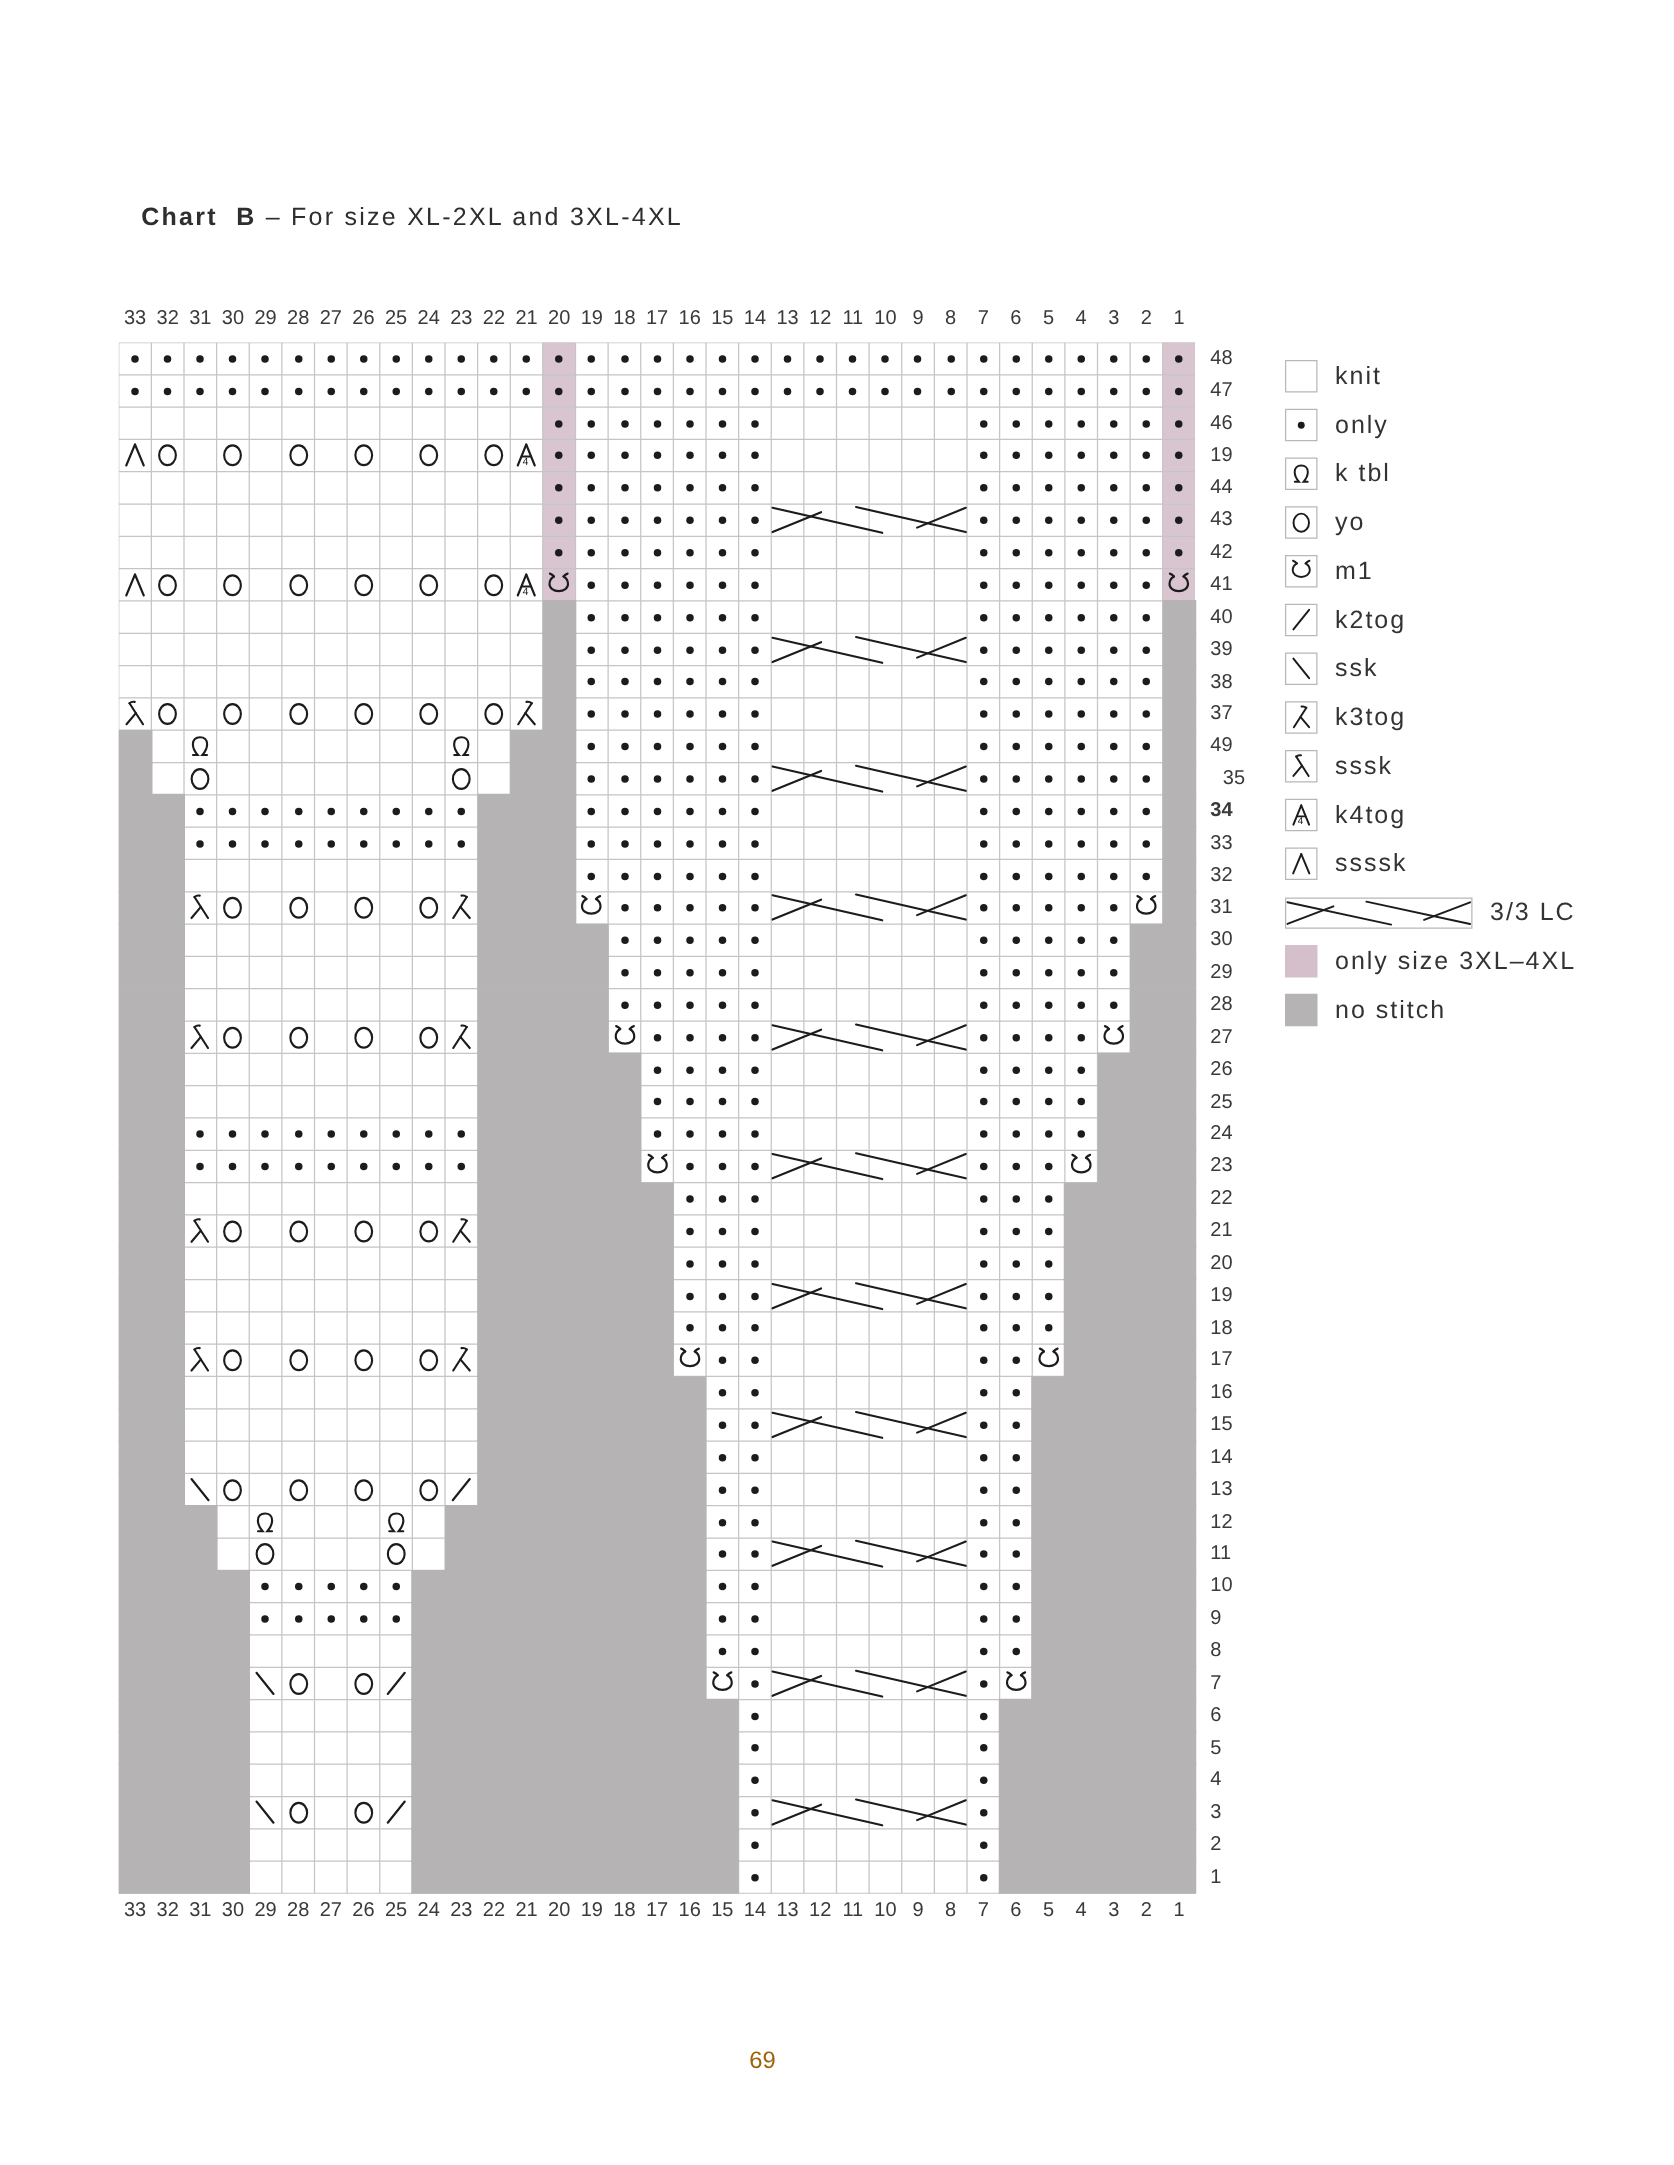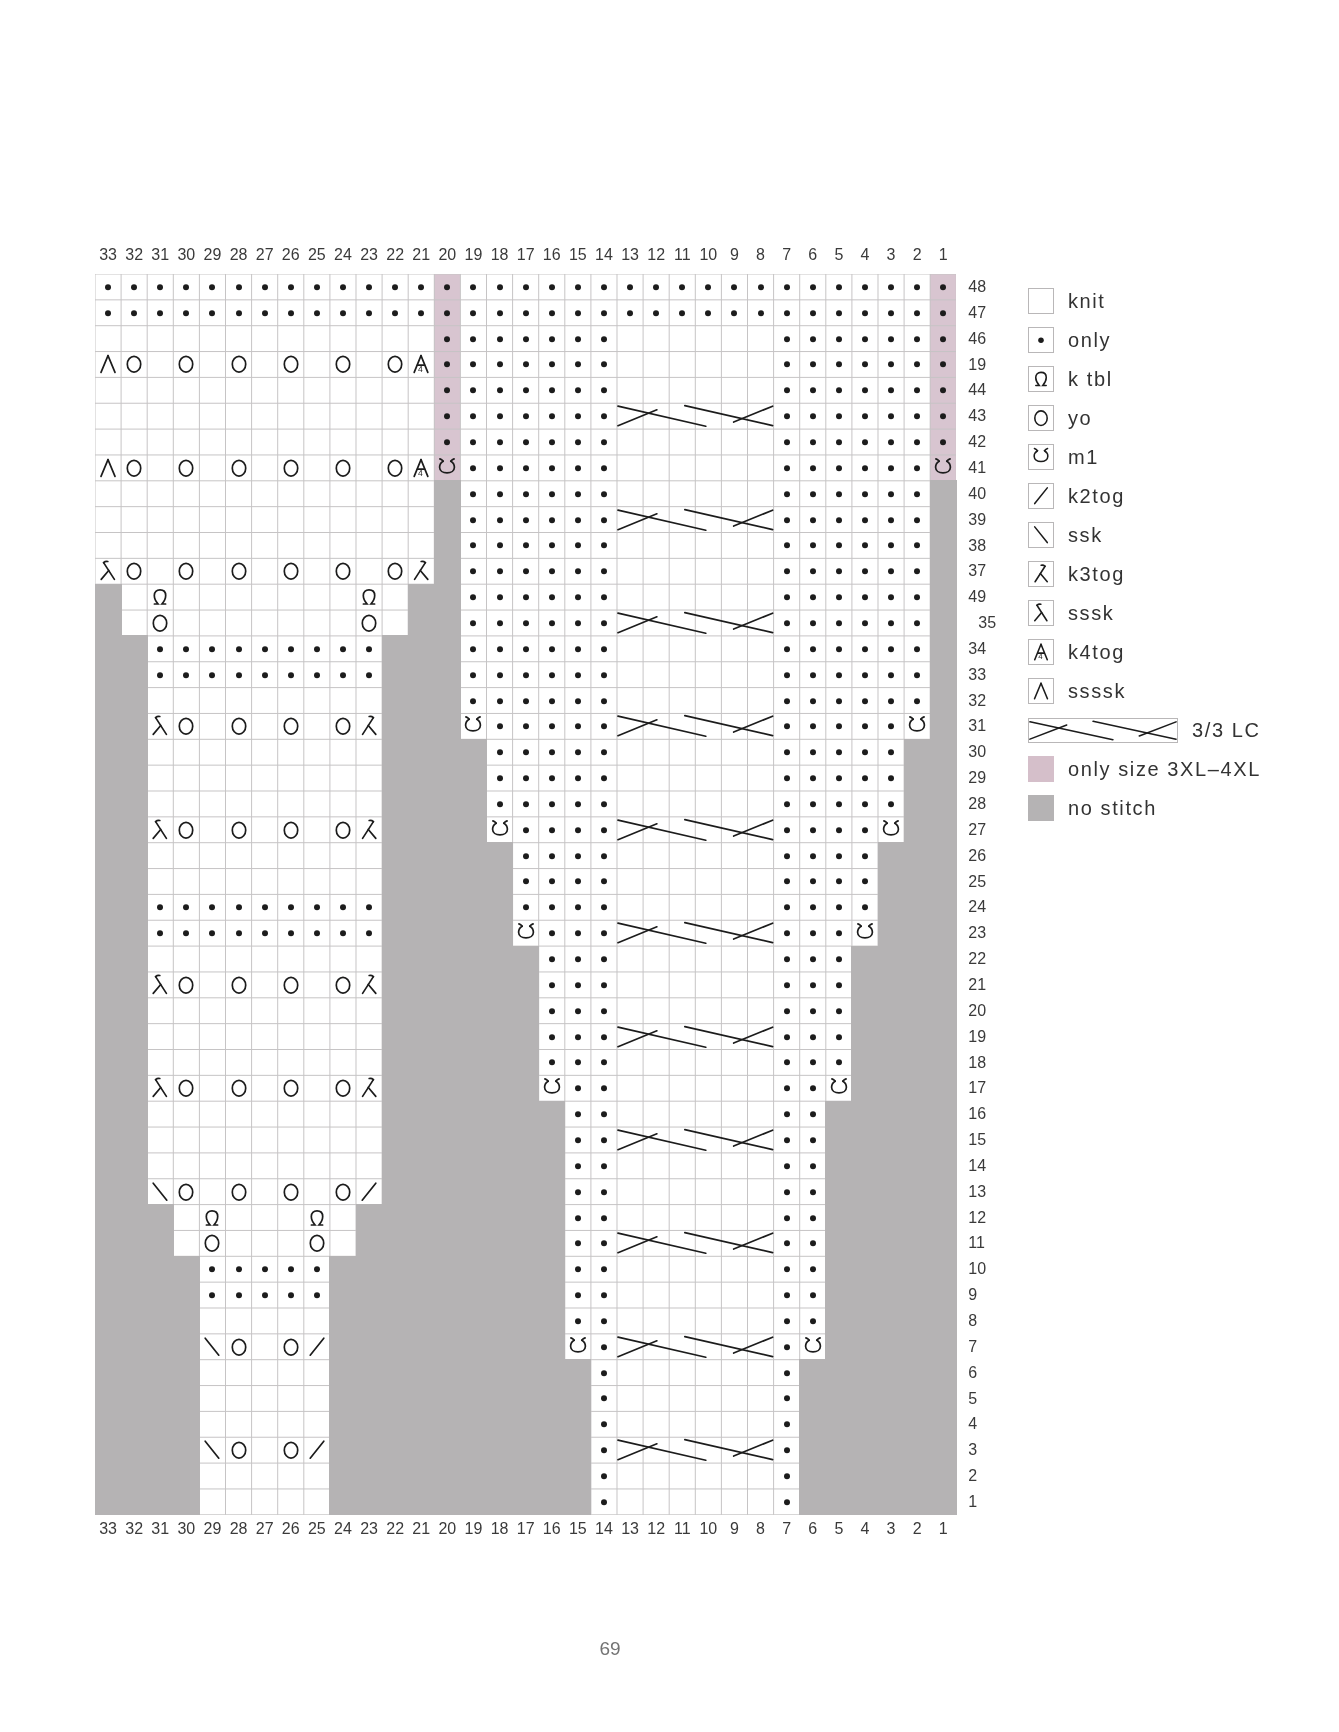--- a/index.html
+++ b/index.html
@@ -14,26 +14,27 @@
   .collab{position:absolute;width:27px;text-align:center;font-size:16px;color:#3a3a3a;}
   .rowlab{position:absolute;font-size:16px;color:#3a3a3a;text-align:left;}
   #legend{position:absolute;left:1028px;top:252px;margin-top:36px;}
   .litem{display:flex;align-items:center;height:26px;margin-bottom:13px;}
   .libox{width:26px;height:26px;border:1px solid #b9b7b8;background:#fff;box-sizing:border-box;
          display:flex;align-items:center;justify-content:center;flex:0 0 auto;}
   .liwide{width:150px;height:25px;border:1px solid #b9b7b8;background:#fff;box-sizing:border-box;flex:0 0 auto;}
   .liswatch{width:26px;height:26px;flex:0 0 auto;}
   .lilab{margin-left:14px;font-size:20px;letter-spacing:1.6px;color:#333;white-space:nowrap;}
   .pagenum{position:absolute;left:560px;width:100px;top:1638px;text-align:center;
-           font-size:19px;color:#737373;}
+           font-size:19px;color:#a16207;}
 </style>
 </head>
 <body>
 
 <div class="page">
+  <div class="title"><span class="b">Chart  B</span><span> – For size XL-2XL and 3XL-4XL</span></div>
 
   <div id="grid" style="left: 95px; top: 274px; width: 861.3px; height: 1240.8px;">
       <div class="cellbg" style="left: 0px; top: 0px; width: 861.3px; height: 1240.8px; background: rgb(255, 255, 255);"></div>
       <div class="cellbg" style="left: 339.3px; top: 0px; width: 26.1px; height: 25.85px; background: rgb(216, 197, 208);"></div>
       <div class="cellbg" style="left: 835.2px; top: 0px; width: 26.1px; height: 25.85px; background: rgb(216, 197, 208);"></div>
       <div class="cellbg" style="left: 339.3px; top: 25.85px; width: 26.1px; height: 25.85px; background: rgb(216, 197, 208);"></div>
       <div class="cellbg" style="left: 835.2px; top: 25.85px; width: 26.1px; height: 25.85px; background: rgb(216, 197, 208);"></div>
       <div class="cellbg" style="left: 339.3px; top: 51.7px; width: 26.1px; height: 25.85px; background: rgb(216, 197, 208);"></div>
       <div class="cellbg" style="left: 835.2px; top: 51.7px; width: 26.1px; height: 25.85px; background: rgb(216, 197, 208);"></div>
       <div class="cellbg" style="left: 339.3px; top: 77.55px; width: 26.1px; height: 25.85px; background: rgb(216, 197, 208);"></div>
@@ -2193,21 +2194,21 @@
     <div class="rowlab" style="left: 968.3px; top: 381.4px; width: 30px; height: 25.85px;">44</div>
     <div class="rowlab" style="left: 968.3px; top: 407.25px; width: 30px; height: 25.85px;">43</div>
     <div class="rowlab" style="left: 968.3px; top: 433.1px; width: 30px; height: 25.85px;">42</div>
     <div class="rowlab" style="left: 968.3px; top: 458.95px; width: 30px; height: 25.85px;">41</div>
     <div class="rowlab" style="left: 968.3px; top: 484.8px; width: 30px; height: 25.85px;">40</div>
     <div class="rowlab" style="left: 968.3px; top: 510.65px; width: 30px; height: 25.85px;">39</div>
     <div class="rowlab" style="left: 968.3px; top: 536.5px; width: 30px; height: 25.85px;">38</div>
     <div class="rowlab" style="left: 968.3px; top: 562.35px; width: 30px; height: 25.85px;">37</div>
     <div class="rowlab" style="left: 968.3px; top: 588.2px; width: 30px; height: 25.85px;">49</div>
     <div class="rowlab" style="left: 968.3px; top: 614.05px; width: 30px; height: 25.85px; margin-left: 10px;">35</div>
-    <div class="rowlab" style="left: 968.3px; top: 639.9px; width: 30px; height: 25.85px;">34</div>
+    <div class="rowlab" style="left: 968.3px; top: 639.9px; width: 30px; height: 25.85px; font-weight: bold;">34</div>
     <div class="rowlab" style="left: 968.3px; top: 665.75px; width: 30px; height: 25.85px;">33</div>
     <div class="rowlab" style="left: 968.3px; top: 691.6px; width: 30px; height: 25.85px;">32</div>
     <div class="rowlab" style="left: 968.3px; top: 717.45px; width: 30px; height: 25.85px;">31</div>
     <div class="rowlab" style="left: 968.3px; top: 743.3px; width: 30px; height: 25.85px;">30</div>
     <div class="rowlab" style="left: 968.3px; top: 769.15px; width: 30px; height: 25.85px;">29</div>
     <div class="rowlab" style="left: 968.3px; top: 795px; width: 30px; height: 25.85px;">28</div>
     <div class="rowlab" style="left: 968.3px; top: 820.85px; width: 30px; height: 25.85px;">27</div>
     <div class="rowlab" style="left: 968.3px; top: 846.7px; width: 30px; height: 25.85px;">26</div>
     <div class="rowlab" style="left: 968.3px; top: 872.55px; width: 30px; height: 25.85px;">25</div>
     <div class="rowlab" style="left: 968.3px; top: 898.4px; width: 30px; height: 25.85px;">24</div>

